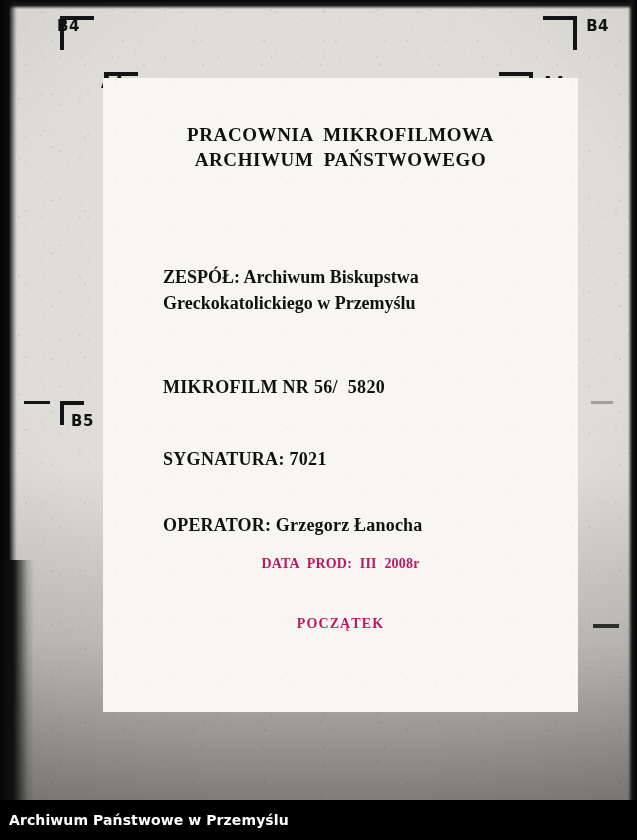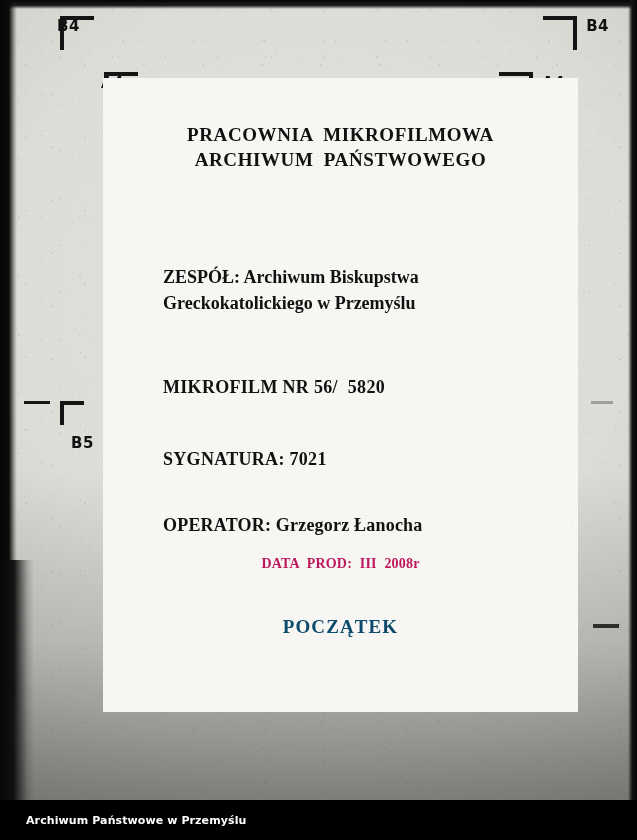--- a/index.html
+++ b/index.html
@@ -161,41 +161,41 @@
     font-size: 14px;
     letter-spacing: .2px;
     word-spacing: 4px;
     color: #be185d;
   }
   .poczatek {
     position: absolute;
     top: 538px; left: 0; right: 0;
     text-align: center;
     font-weight: 700;
-    font-size: 19px;
+    font-size: 14px;
     letter-spacing: 1.1px;
-    color: #0c4a6e;
+    color: #be185d;
     font-family: Liberation Serif, serif;
   }
 
   
   .caption-bar {
     position: absolute;
     left: 0; right: 0; bottom: 0;
     height: 40px;
     background: #000;
     display: flex;
     align-items: center;
   }
   .caption-text {
     font-family: "DejaVu Sans", "Liberation Sans", sans-serif;
-    font-size: 11px;
+    font-size: 14px;
     font-weight: 700;
     color: #fff;
-    padding-left: 26px;
+    padding-left: 9px;
     letter-spacing: .1px;
   }
 </style>
 </head>
 <body>
 
 <div class="page">
 
   <div class="film-bg"></div>
   <div class="film-grain"></div>
@@ -213,21 +213,21 @@
   <div class="reg-label" style="left:73px; top:74px;">A4</div>
 
   <div class="reg tr" style="right:60px; top:16px;"></div>
   <div class="reg-label" style="right:28px; top:17px;">B4</div>
 
   <div class="reg tr" style="right:104px; top:72px;"></div>
   <div class="reg-label" style="right:72px; top:74px;">A4</div>
 
   <div class="reg reg-small tl" style="left:60px; top:401px;"></div>
   <div class="tick" style="left:24px; top:401px; width:26px; height:3px;"></div>
-  <div class="reg-label" style="left:43px; top:434px;">B5</div>
+  <div class="reg-label" style="left:43px; top:412px;">B5</div>
 
   <div class="reg reg-small tl reg-faint" style="left:104px; top:401px;"></div>
   <div class="reg-label" style="left:88px; top:428px;">A5</div>
 
   <div class="reg reg-small tr reg-faint" style="right:60px; top:401px;"></div>
   <div class="tick reg-faint" style="right:24px; top:401px; width:22px; height:3px;"></div>
   <div class="tick" style="right:18px; top:624px; width:26px; height:4px; opacity:.85;"></div>
 
   <div class="card">
     <div class="card-grain"></div>

